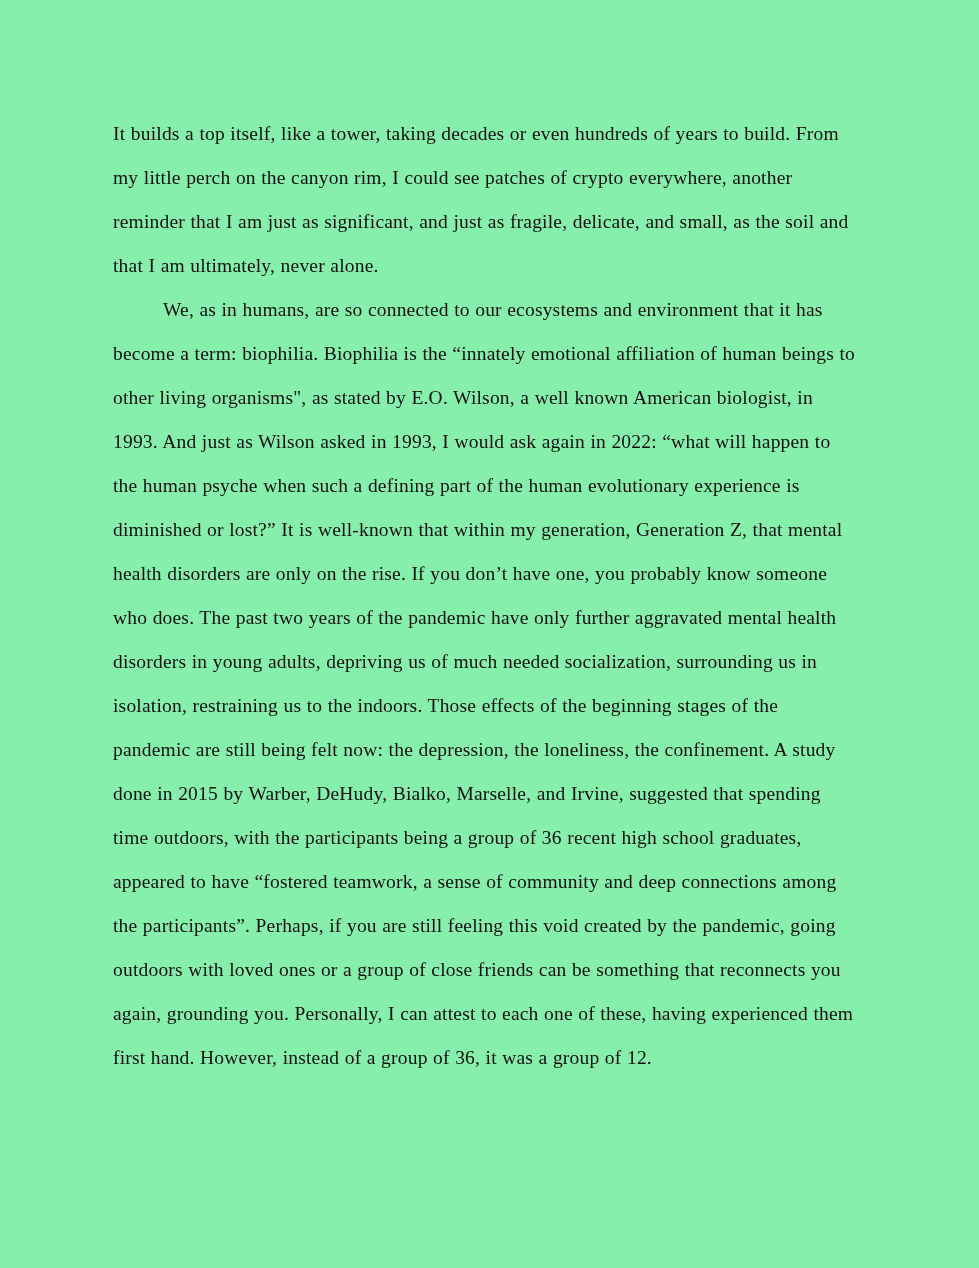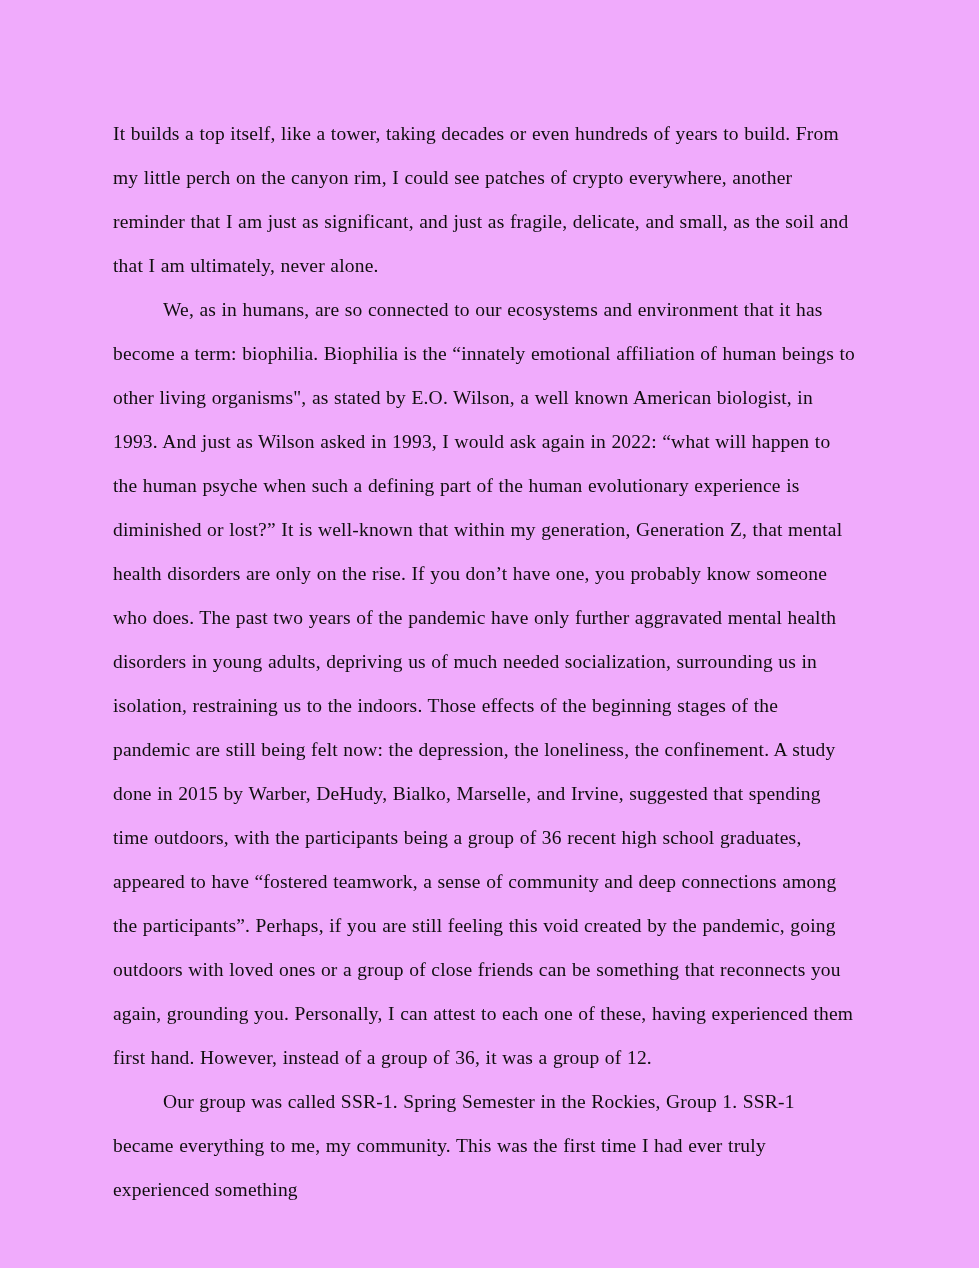--- a/index.html
+++ b/index.html
@@ -8,21 +8,21 @@
     padding: 0;
     background: #ffffff;
   }
   body {
     font-family: "Liberation Serif", "DejaVu Serif", serif;
   }
   .page {
     position: relative;
     width: 979px;
     height: 1268px;
-    background: #f0abfc;
+    background: #86efac;
     box-sizing: border-box;
     overflow: hidden;
   }
   .page-body {
     position: absolute;
     left: 113px;
     top: 112px;
     width: 745px;
   }
   .para {
@@ -43,16 +43,15 @@
 </head>
 <body>
 
 <div class="page">
   <div class="page-body">
 
     <p class="para">It builds a top itself, like a tower, taking decades or even hundreds of years to build. From my little perch on the canyon rim, I could see patches of crypto everywhere, another reminder that I am just as significant, and just as fragile, delicate, and small, as the soil and that I am ultimately, never alone.</p>
 
     <p class="para indented">We, as in humans, are so connected to our ecosystems and environment that it has become a term: biophilia. Biophilia is the “innately emotional affiliation of human beings to other living organisms", as stated by E.O. Wilson, a well known American biologist, in 1993. And just as Wilson asked in 1993, I would ask again in 2022: “what will happen to the human psyche when such a defining part of the human evolutionary experience is diminished or lost?” It is well-known that within my generation, Generation Z, that mental health disorders are only on the rise. If you don’t have one, you probably know someone who does. The past two years of the pandemic have only further aggravated mental health disorders in young adults, depriving us of much needed socialization, surrounding us in isolation, restraining us to the indoors. Those effects of the beginning stages of the pandemic are still being felt now: the depression, the loneliness, the confinement. A study done in 2015 by Warber, DeHudy, Bialko, Marselle, and Irvine, suggested that spending time outdoors, with the participants being a group of 36 recent high school graduates, appeared to have “fostered teamwork, a sense of community and deep connections among the participants”. Perhaps, if you are still feeling this void created by the pandemic, going outdoors with loved ones or a group of close friends can be something that reconnects you again, grounding you. Personally, I can attest to each one of these, having experienced them first hand. However, instead of a group of 36, it was a group of 12.</p>
 
-    <p class="para indented">Our group was called SSR-1. Spring Semester in the Rockies, Group 1. SSR-1 became everything to me, my community. This was the first time I had ever truly experienced something</p>
 
   </div>
 </div>
 
 </body></html>

